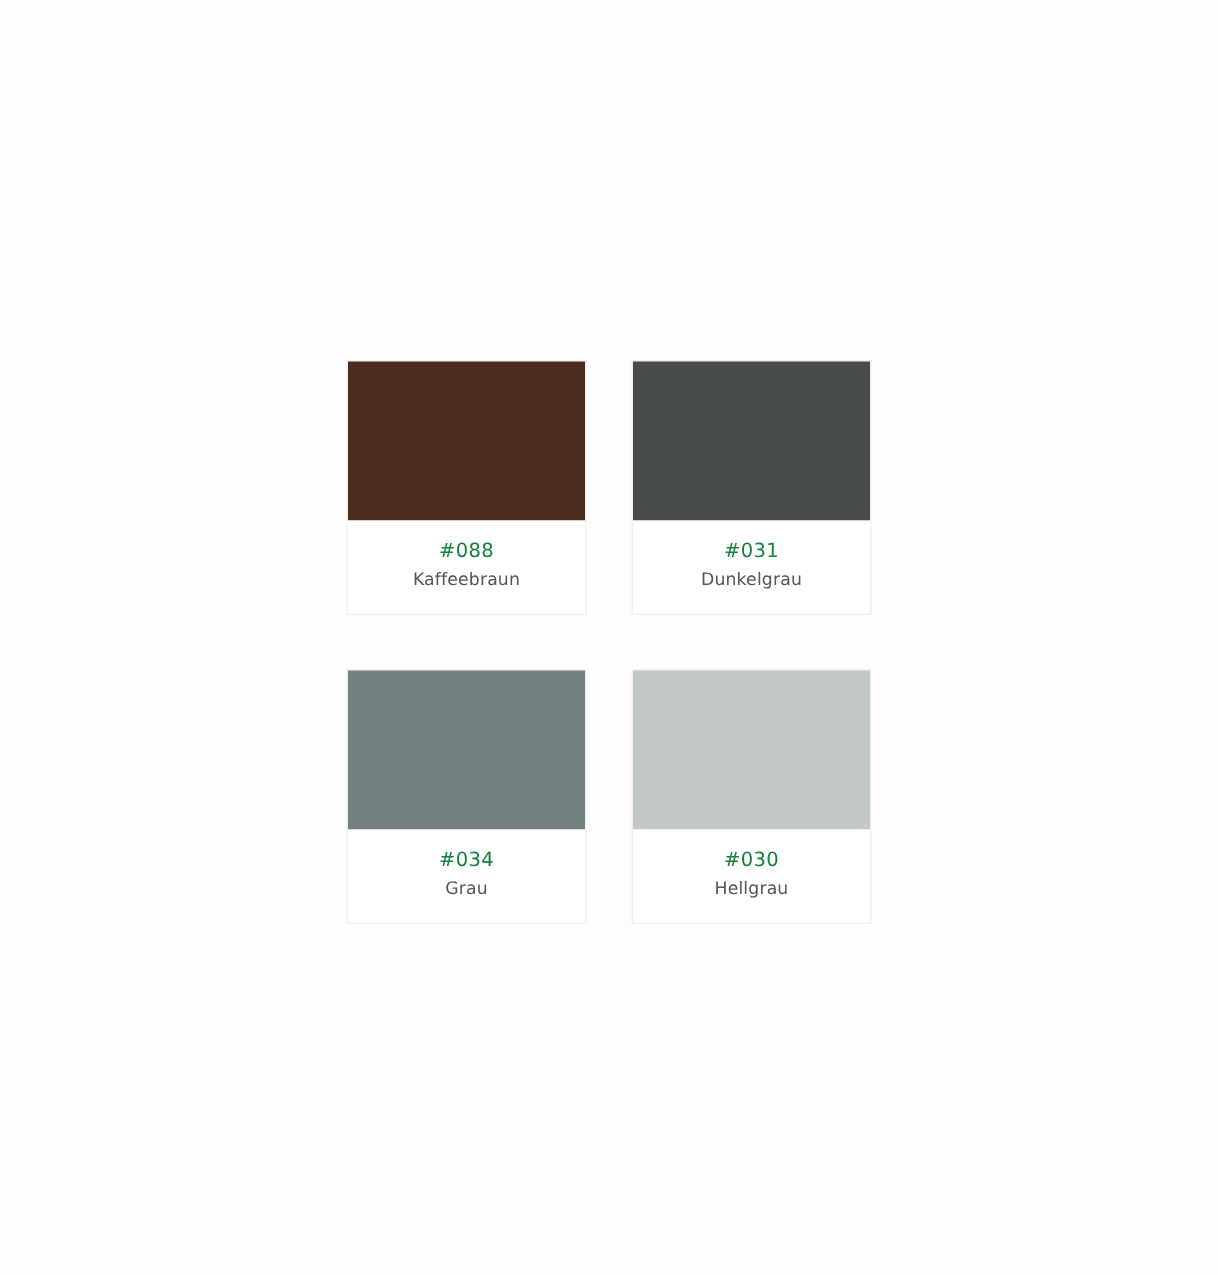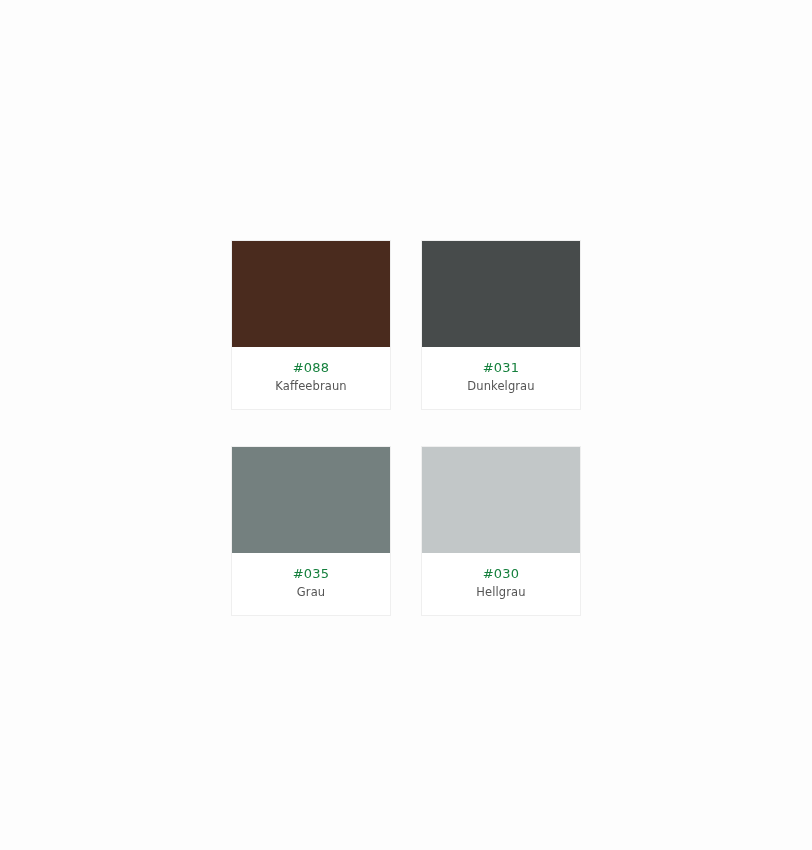--- a/index.html
+++ b/index.html
@@ -84,21 +84,21 @@
     <div class="swatch-color" style="background-color: rgb(71, 75, 75);"></div>
     <div class="swatch-info">
       <div class="swatch-code">#031</div>
       <div class="swatch-name">Dunkelgrau</div>
     </div>
   </div>
 
   <div class="swatch-card">
     <div class="swatch-color" style="background-color: rgb(116, 128, 127);"></div>
     <div class="swatch-info">
-      <div class="swatch-code">#035</div>
+      <div class="swatch-code">#034</div>
       <div class="swatch-name">Grau</div>
     </div>
   </div>
 
   <div class="swatch-card">
     <div class="swatch-color" style="background-color: rgb(194, 199, 200);"></div>
     <div class="swatch-info">
       <div class="swatch-code">#030</div>
       <div class="swatch-name">Hellgrau</div>
     </div>

